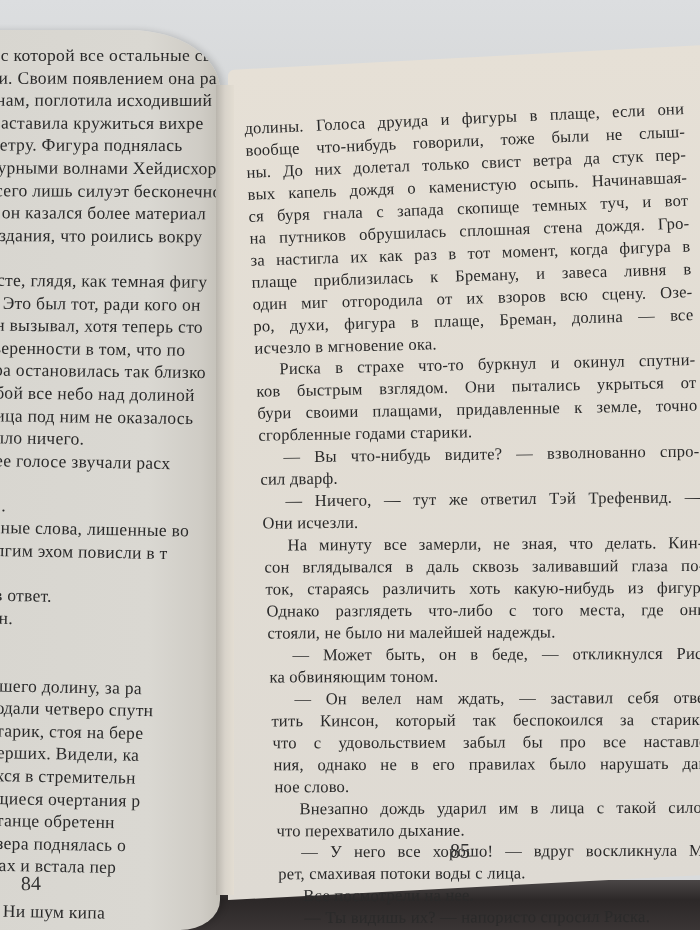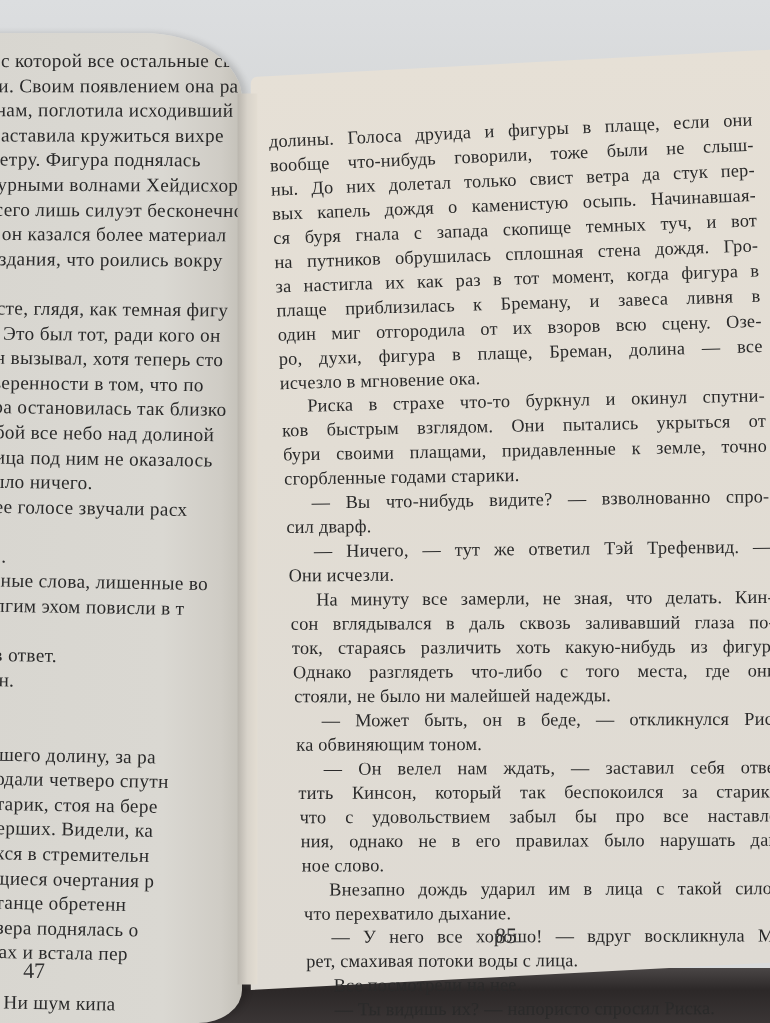--- a/index.html
+++ b/index.html
@@ -148,14 +148,14 @@
     <div class="line last" style="transform: rotate(2.4deg); transform-origin: left center;">ное слово.</div>
     <div class="line indent" style="transform: rotate(2.4deg); transform-origin: left center;">Внезапно дождь ударил им в лица с такой силой,</div>
     <div class="line last" style="transform: rotate(2.4deg); transform-origin: left center;">что перехватило дыхание.</div>
     <div class="line indent" style="transform: rotate(2.4deg); transform-origin: left center;">— У него все хорошо! — вдруг воскликнула Ма-</div>
     <div class="line last" style="transform: rotate(2.4deg); transform-origin: left center;">рет, смахивая потоки воды с лица.</div>
     <div class="line indent last" style="transform: rotate(2.4deg); transform-origin: left center;">Все посмотрели на нее.</div>
     <div class="line indent last" style="transform: rotate(2.4deg); transform-origin: left center;">— Ты видишь их? — напористо спросил Риска.</div>
     <div class="line indent" style="transform: rotate(2.4deg); transform-origin: left center;">Опустив лицо так, словно хотела скрыть его от</div>
   </div>
 
-<div class="page-num" style="left:21px; top:872px; transform: rotate(-1deg);">47</div>
+<div class="page-num" style="left:21px; top:872px; transform: rotate(-1deg);">84</div>
 <div class="page-num" style="left:450px; top:840px;">85</div>
 
 </body></html>

